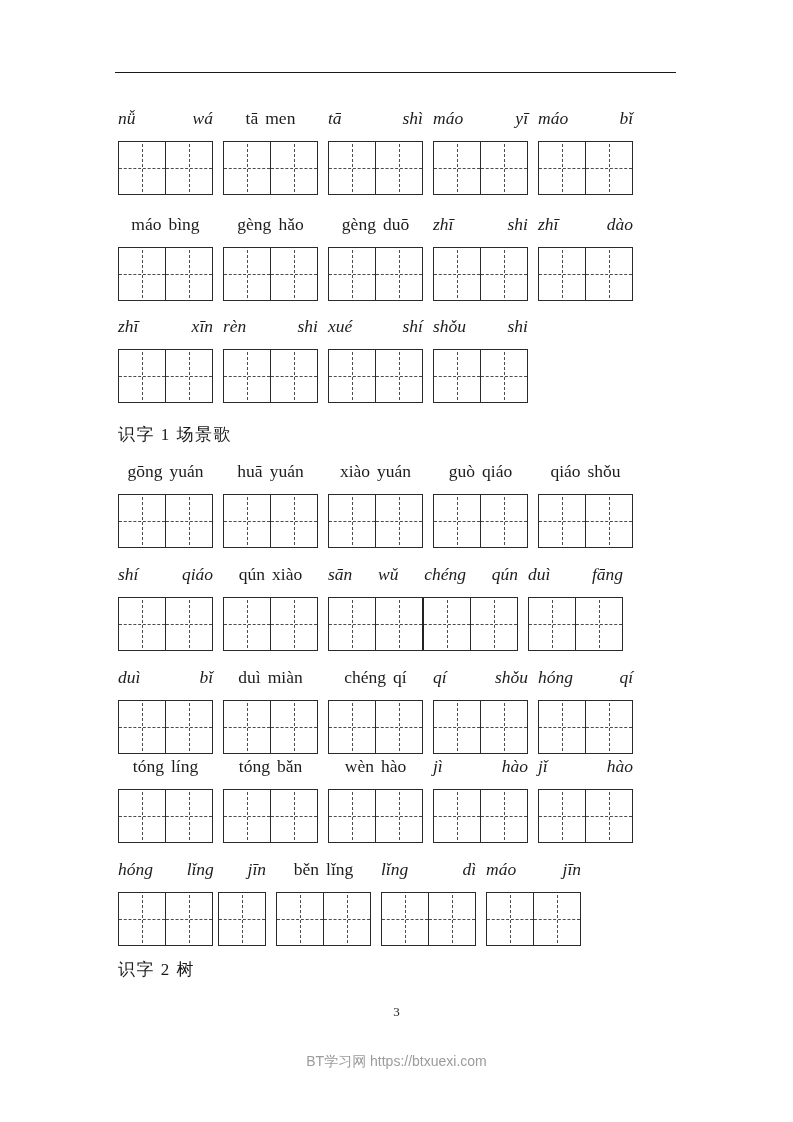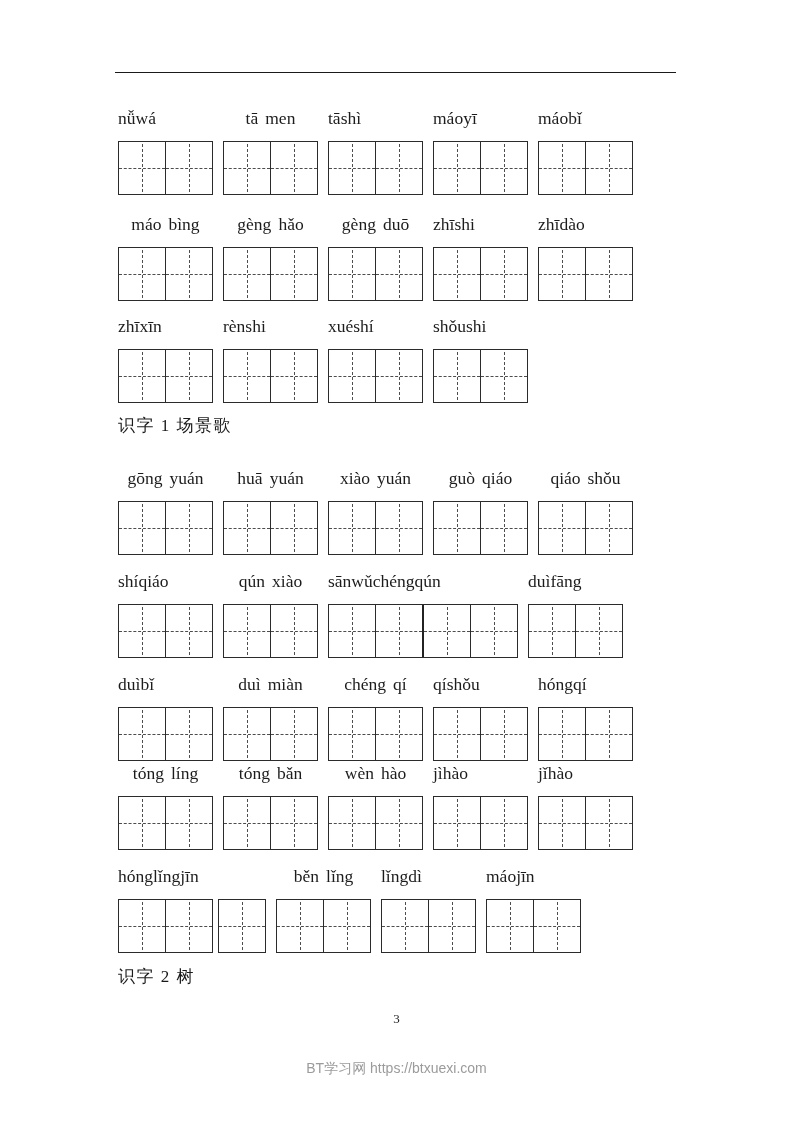--- a/index.html
+++ b/index.html
@@ -19,21 +19,21 @@
   .content { margin-left:118px; width:545px; }
   .row { display:flex; gap:10px; }
   .group { display:flex; flex-direction:column; }
   .label {
     height:24px; line-height:24px;
     font-size:17.5px;
     display:flex;
     margin-bottom:11px;
     white-space:nowrap;
   }
-  .label.spread  { justify-content:flex-start; }
+  .label.spread  { justify-content:space-between;font-style:italic; }
   .label.compact { justify-content:center; gap:7px; }
   .boxes { display:flex; gap:5px; }
   .box { display:flex; border:1.5px solid #2b2b2b; background:#fff; }
   .cell {
     position:relative;
     width:46px; height:52px;
     border-right:1.4px solid #2b2b2b;
   }
   .cell:last-child { border-right:none; }
   .box[data-cells="4"] .cell:nth-child(2) { border-right-width:2.8px; border-right-color:#222; }
@@ -239,22 +239,22 @@
             <span class="syl">shi</span>
           </div>
           <div class="boxes">
             <div class="box" data-cells="2">
               <div class="cell"></div>
               <div class="cell"></div>
             </div>
           </div>
         </div>
       </div>
-      <div class="heading" style="margin-top: 11px;">识字 1 场景歌</div>
-      <div class="row" style="margin-top: 28px;">
+      <div class="heading" style="margin-top: 20px;">识字 1 场景歌</div>
+      <div class="row" style="margin-top: 12px;">
         <div class="group">
           <div class="label compact">
             <span class="syl">gōng</span>
             <span class="syl">yuán</span>
           </div>
           <div class="boxes">
             <div class="box" data-cells="2">
               <div class="cell"></div>
               <div class="cell"></div>
             </div>

